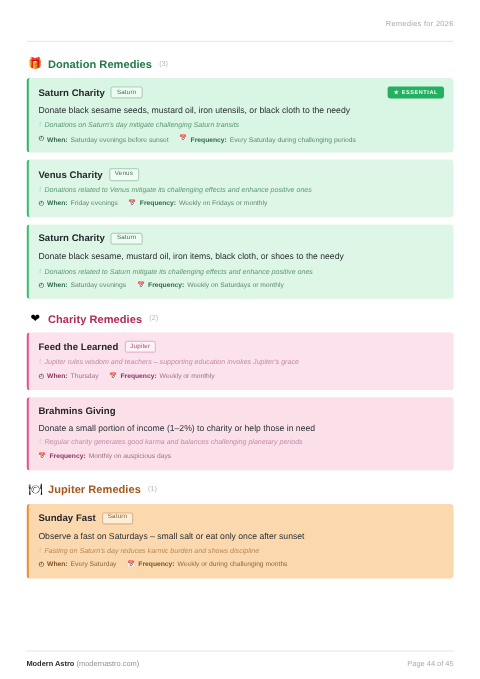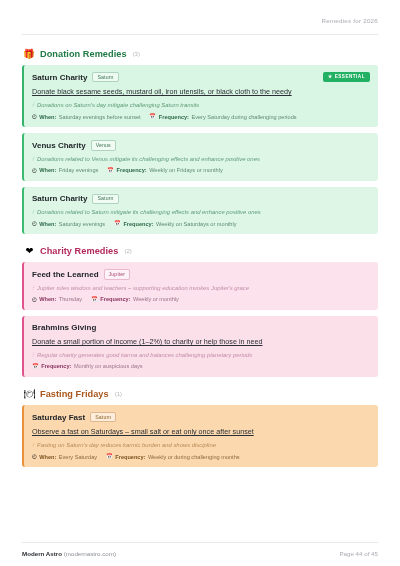--- a/index.html
+++ b/index.html
@@ -123,21 +123,20 @@
     gap: 2px;
     line-height: 1;
   }
   .badge .star { font-size: 4.6px; }
 
   .card-desc {
     font-size: 7.2px;
     color: #2c3036;
     line-height: 1.35;
     margin-bottom: 5px;
-    text-decoration: underline;
   }
   .card-note {
     font-size: 5.9px;
     font-style: italic;
     line-height: 1.3;
     display: flex;
     align-items: flex-start;
     gap: 3.5px;
     margin-bottom: 4px;
   }
@@ -241,20 +240,21 @@
               <span class="meta-label">Frequency:</span>
               <span class="meta-value">Weekly on Fridays or monthly</span>
             </span>
           </div>
         </div>
         <div class="card card-green2">
           <div class="card-titlerow">
             <span class="card-title">Saturn Charity</span>
             <span class="planet-chip">Saturn</span>
           </div>
+          <div class="card-desc">Donate black sesame, mustard oil, iron items, black cloth, or shoes to the needy</div>
           <div class="card-note">
             <span class="note-icon">🕯</span>
             <span>Donations related to Saturn mitigate its challenging effects and enhance positive ones</span>
           </div>
           <div class="card-meta">
             <span class="meta-item">
               <span class="meta-icon">◴</span>
               <span class="meta-label">When:</span>
               <span class="meta-value">Saturday evenings</span>
             </span>
@@ -308,26 +308,26 @@
               <span class="meta-icon">📅</span>
               <span class="meta-label">Frequency:</span>
               <span class="meta-value">Monthly on auspicious days</span>
             </span>
           </div>
         </div>
       </div>
       <div class="section sec-fasting">
         <div class="section-head">
           <span class="section-icon">🍽</span>
-          <span class="section-title">Fasting Fridays</span>
+          <span class="section-title">Jupiter Remedies</span>
           <span class="section-count">(1)</span>
         </div>
         <div class="card card-orange">
           <div class="card-titlerow">
-            <span class="card-title">Saturday Fast</span>
+            <span class="card-title">Sunday Fast</span>
             <span class="planet-chip">Saturn</span>
           </div>
           <div class="card-desc">Observe a fast on Saturdays – small salt or eat only once after sunset</div>
           <div class="card-note">
             <span class="note-icon">🕯</span>
             <span>Fasting on Saturn's day reduces karmic burden and shows discipline</span>
           </div>
           <div class="card-meta">
             <span class="meta-item">
               <span class="meta-icon">◴</span>

